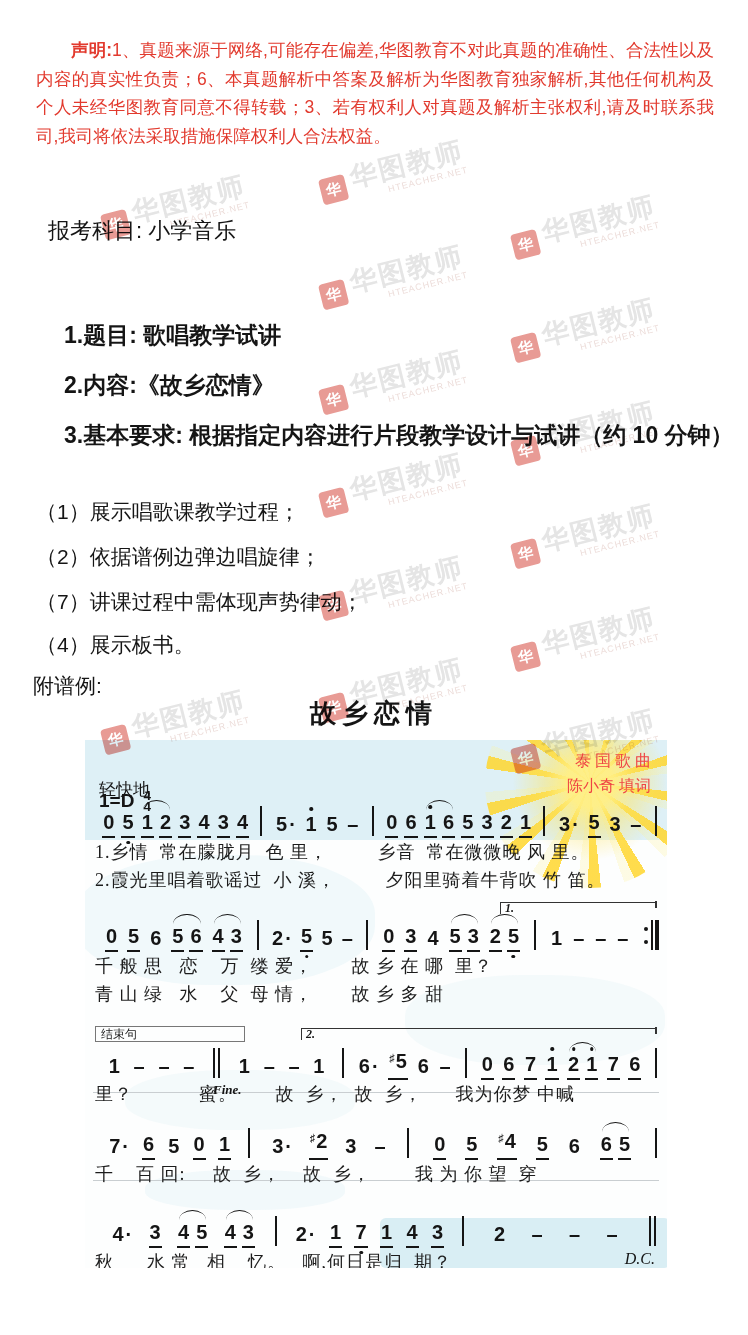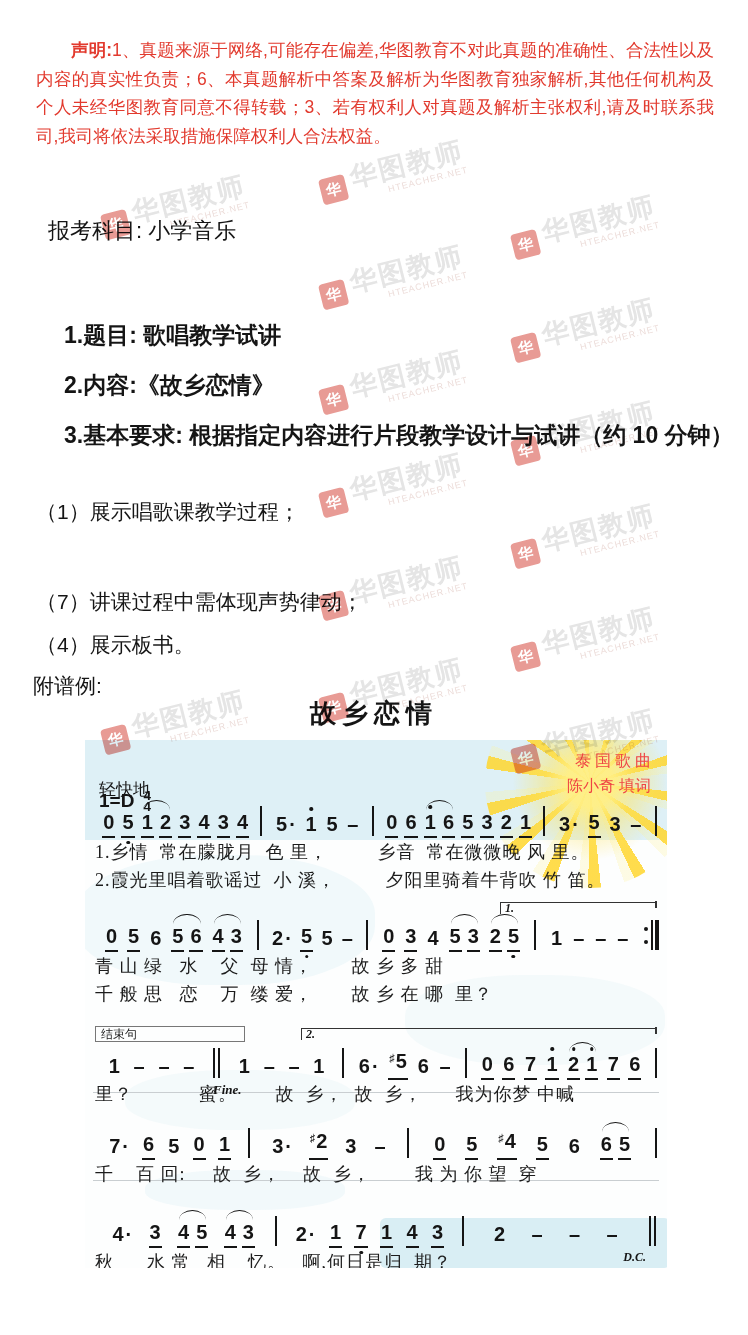--- a/index.html
+++ b/index.html
@@ -88,38 +88,39 @@
          font-family:"Liberation Serif",serif;font-style:italic;font-weight:bold;font-size:12px;
          line-height:11px;padding-left:4px;z-index:3;}
   .volta::after{content:'';position:absolute;right:0;top:-1.6px;width:1.6px;height:7px;background:#333;}
   .v1{right:2px;width:152px;}
   .v2{left:208px;right:2px;}
   .phrase-label{position:absolute;left:2px;top:0;width:150px;height:16px;border:1px solid #777;
                 font-family:"Liberation Serif",serif;font-size:12px;line-height:15px;padding-left:5px;
                 color:#222;box-sizing:border-box;z-index:3;}
   .fine{position:absolute;left:120px;top:56px;font-family:"Liberation Serif",serif;
         font-style:italic;font-weight:bold;font-size:13px;z-index:3;}
-  .dc{position:absolute;right:13px;top:40px;font-family:"Liberation Serif",serif;
-      font-style:italic;font-weight:bold;font-size:12px;z-index:3;}
+  .dc{position:absolute;right:4px;top:40px;font-family:"Liberation Serif",serif;
+      font-style:italic;font-weight:normal;font-size:16px;z-index:3;}
 </style>
 </head>
 <body>
 
 <div class="page">
 
   <p class="disclaimer"><b>声明:</b><span>1、真题来源于网络,可能存在偏差,华图教育不对此真题的准确性、合法性以及内容的真实性负责；6、本真题解析中答案及解析为华图教育独家解析,其他任何机构及个人未经华图教育同意不得转载；3、若有权利人对真题及解析主张权利,请及时联系我司,我司将依法采取措施保障权利人合法权益。</span></p>
 
 
   <p class="field f1"><span>报考科目: </span><span>小学音乐</span></p>
 
   <p class="bold-item b1">1.题目: 歌唱教学试讲</p>
   <p class="bold-item b2">2.内容:《故乡恋情》</p>
   <p class="bold-item b3">3.基本要求: 根据指定内容进行片段教学设计与试讲（约 10 分钟）</p>
 
   <p class="req r1">（1）展示唱歌课教学过程；</p>
+  <p class="req r2">（2）依据谱例边弹边唱旋律；</p>
   <p class="req r3">（7）讲课过程中需体现声势律动；</p>
   <p class="req r4">（4）展示板书。</p>
 
   <p class="attach">附谱例:</p>
 
   <h3 class="score-title">故乡恋情</h3>
 
   <div class="score">
     <div class="patch p1"></div>
     <div class="patch p2"></div>
@@ -234,22 +235,22 @@
               <span class="note"><i class="dg">–</i></span>
               <span class="note"><i class="dg">–</i></span>
               <span class="note"><i class="dg">–</i></span>
             </span>
             <span class="rep">
               <i class="rdots"></i>
               <i class="rthin"></i>
               <i class="rthick"></i>
             </span>
           </div>
+          <div class="lyr">千 般 思   恋    万  缕 爱，       故 乡 在 哪  里？</div>
           <div class="lyr">青 山 绿   水    父  母 情，       故 乡 多 甜</div>
-          <div class="lyr">千 般 思   恋    万  缕 爱，       故 乡 在 哪  里？</div>
         </div>
         <div class="sline sline3">
           <div class="phrase-label">结束句</div>
           <div class="volta v2">2.</div>
           <div class="nrow">
             <span class="measure" style="flex-grow: 1;">
               <span class="note"><i class="dg">1</i></span>
               <span class="note"><i class="dg">–</i></span>
               <span class="note"><i class="dg">–</i></span>
               <span class="note"><i class="dg">–</i></span>

